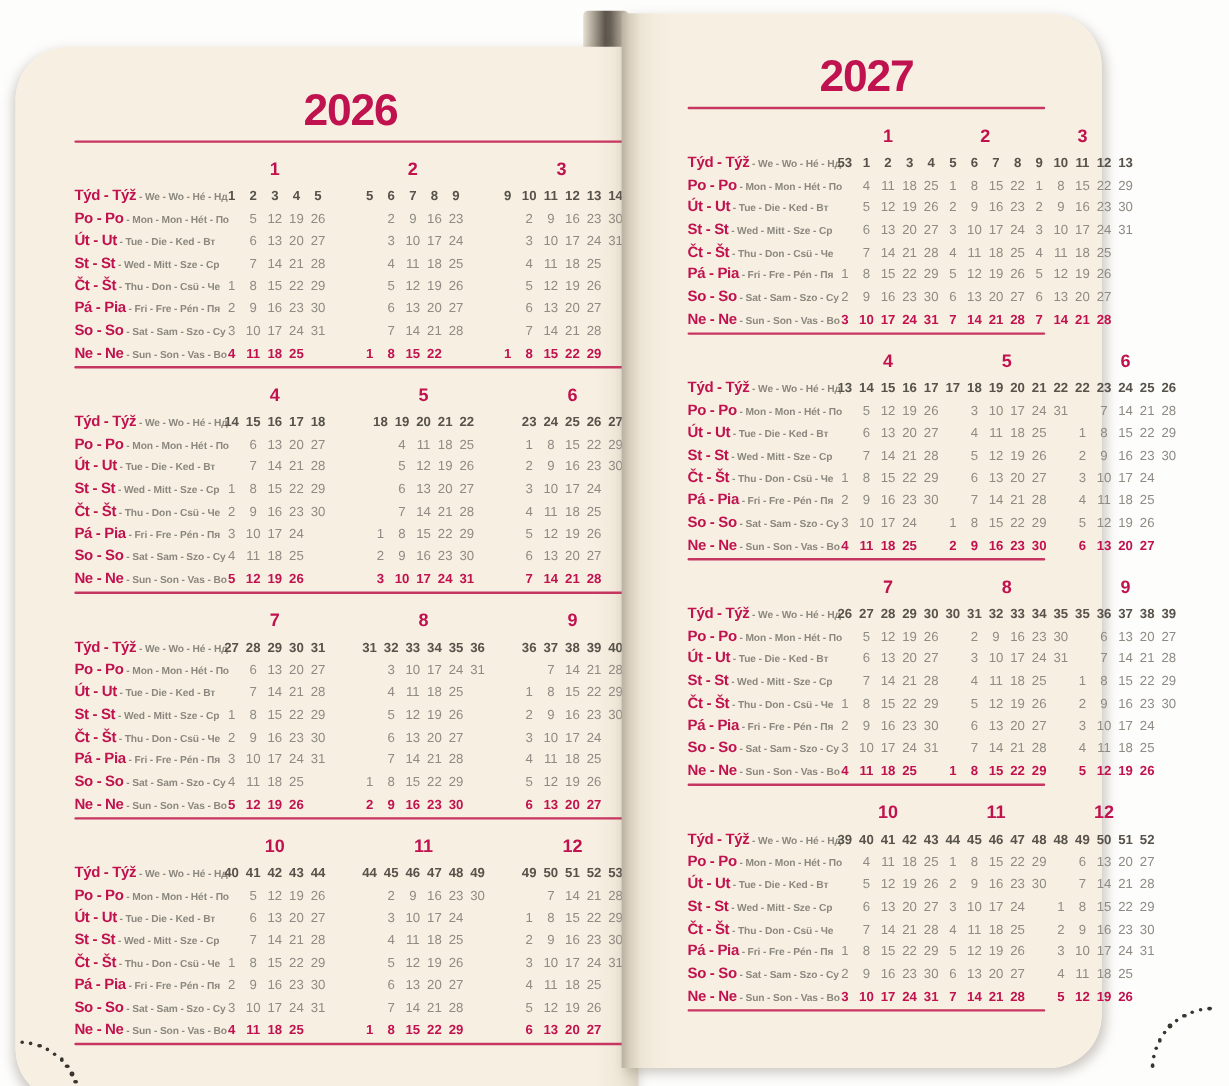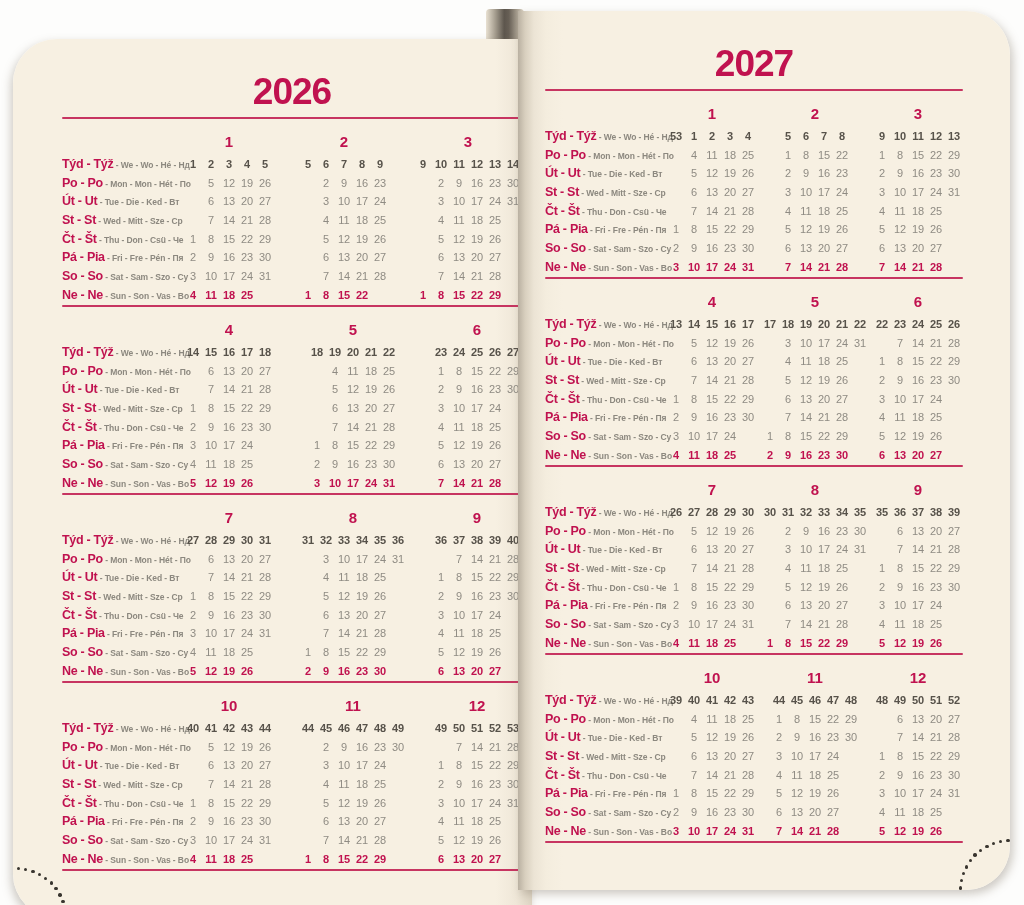--- a/index.html
+++ b/index.html
@@ -19,23 +19,24 @@
   .page{
     position:absolute;top:11px;height:879px;background:var(--page);box-sizing:border-box;
   }
   .page.left{
     left:13px;width:519px;border-radius:44px 0 0 44px;
     background:linear-gradient(to right,#f7f0e2 0%,#f7f0e2 93%,#efe7d8 97%,#ddd4c3 100%);
     box-shadow:-2px 4px 10px rgba(125,115,100,.38);
     margin-top:28px;
   }
   .page.right{
-    left:518px;width:492px;border-radius:0 44px 44px 0;
+    left:518px;width:400px;border-radius:0 44px 44px 0;
     background:linear-gradient(to right,#b9b0a1 0px,#d8cfbe 7px,#ece4d5 16px,#f4edde 28px,#f7f0e2 45px);
     box-shadow:3px 4px 10px rgba(125,115,100,.38);
+    padding-left:28px;
   }
   .content{position:relative;height:100%;box-sizing:border-box;}
   .page.left .content{padding:0 10px 0 49px;}
   .page.right .content{padding:0 47px 0 27px;}
   .year{
     height:78px;box-sizing:border-box;padding-top:28px;display:flex;align-items:center;justify-content:center;
     color:var(--red);font-size:37px;font-weight:bold;letter-spacing:-1px;
   }
   .rule{height:2px;background:var(--line);border-radius:1px;}
   .quarter{display:flex;box-sizing:border-box;height:186px;padding-top:13px;}

